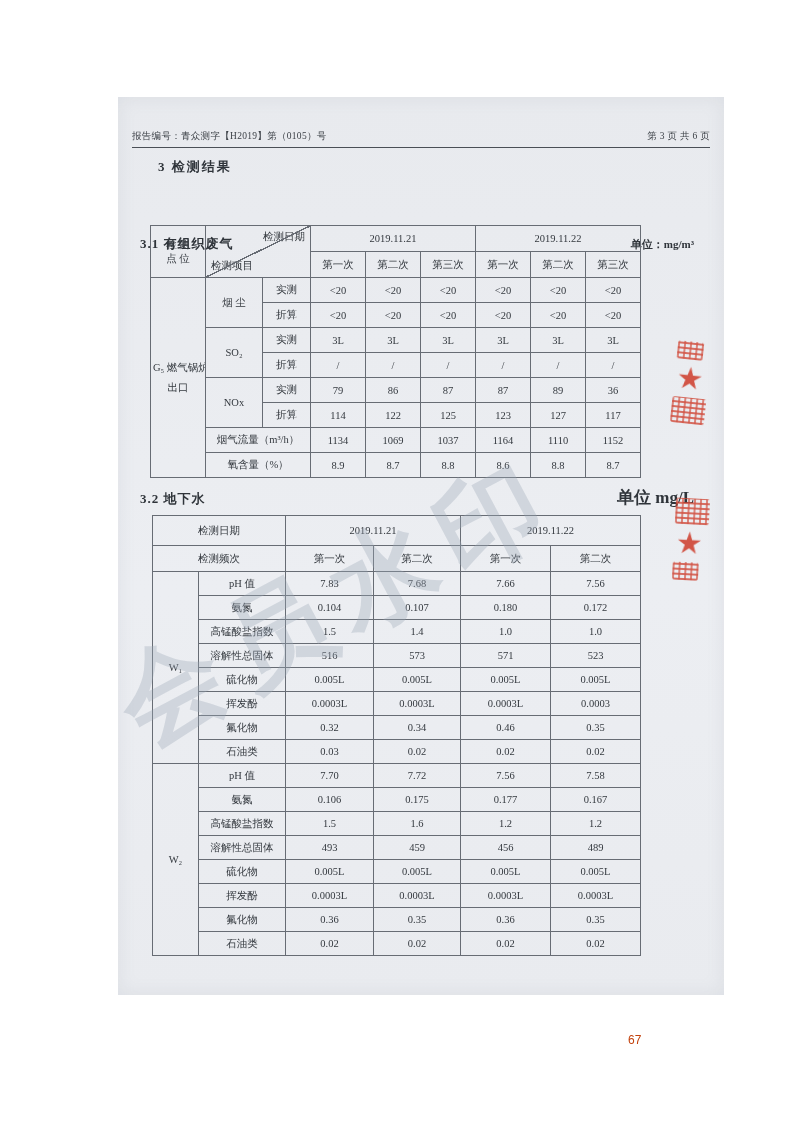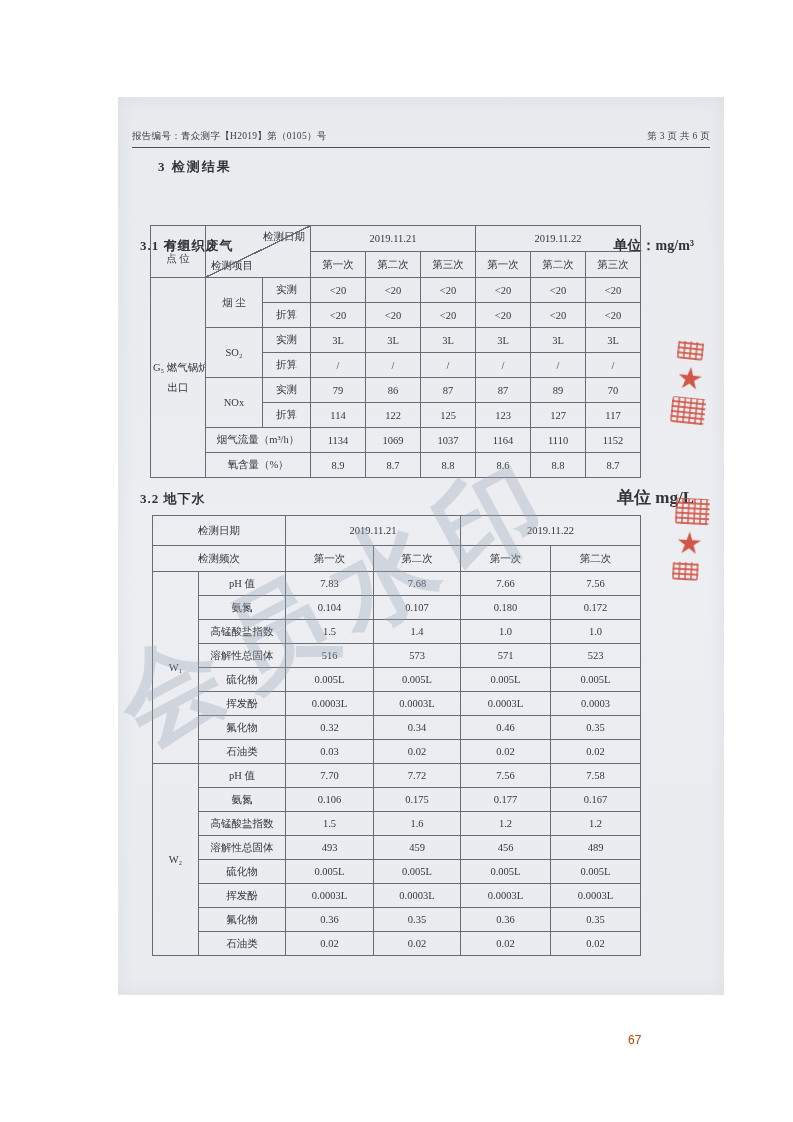--- a/index.html
+++ b/index.html
@@ -23,21 +23,21 @@
   .sec-title{
     position:absolute;left:40px;top:61px;
     font-size:13px;font-weight:bold;color:#2f343a;letter-spacing:2px;
   }
   .sub-row1{
     position:absolute;left:22px;right:30px;top:95px;
     display:flex;justify-content:space-between;align-items:baseline;
     font-weight:bold;color:#2f343a;
   }
   .sub-row1 .t{font-size:13px;letter-spacing:1px;margin-top:8px;}
-  .sub-row1 .u{font-size:14px;margin-top:45px;}
+  .sub-row1 .u{font-size:11px;margin-top:45px;}
   .sub-row2{
     position:absolute;left:22px;right:30px;top:389px;
     display:flex;justify-content:space-between;align-items:baseline;
     font-weight:bold;color:#2f343a;
   }
   .sub-row2 .t{font-size:13px;letter-spacing:1px;}
   .sub-row2 .u{font-size:17px;}
 
   table{border-collapse:collapse;table-layout:fixed;border-radius:13px;}
   td{
@@ -175,21 +175,21 @@
           <td>/</td>
         </tr>
         <tr class="drow">
           <td rowspan="2">NOx</td>
           <td>实测</td>
           <td>79</td>
           <td>86</td>
           <td>87</td>
           <td>87</td>
           <td>89</td>
-          <td>70</td>
+          <td>36</td>
         </tr>
         <tr class="drow">
           <td>折算</td>
           <td>114</td>
           <td>122</td>
           <td>125</td>
           <td>123</td>
           <td>127</td>
           <td>117</td>
         </tr>

